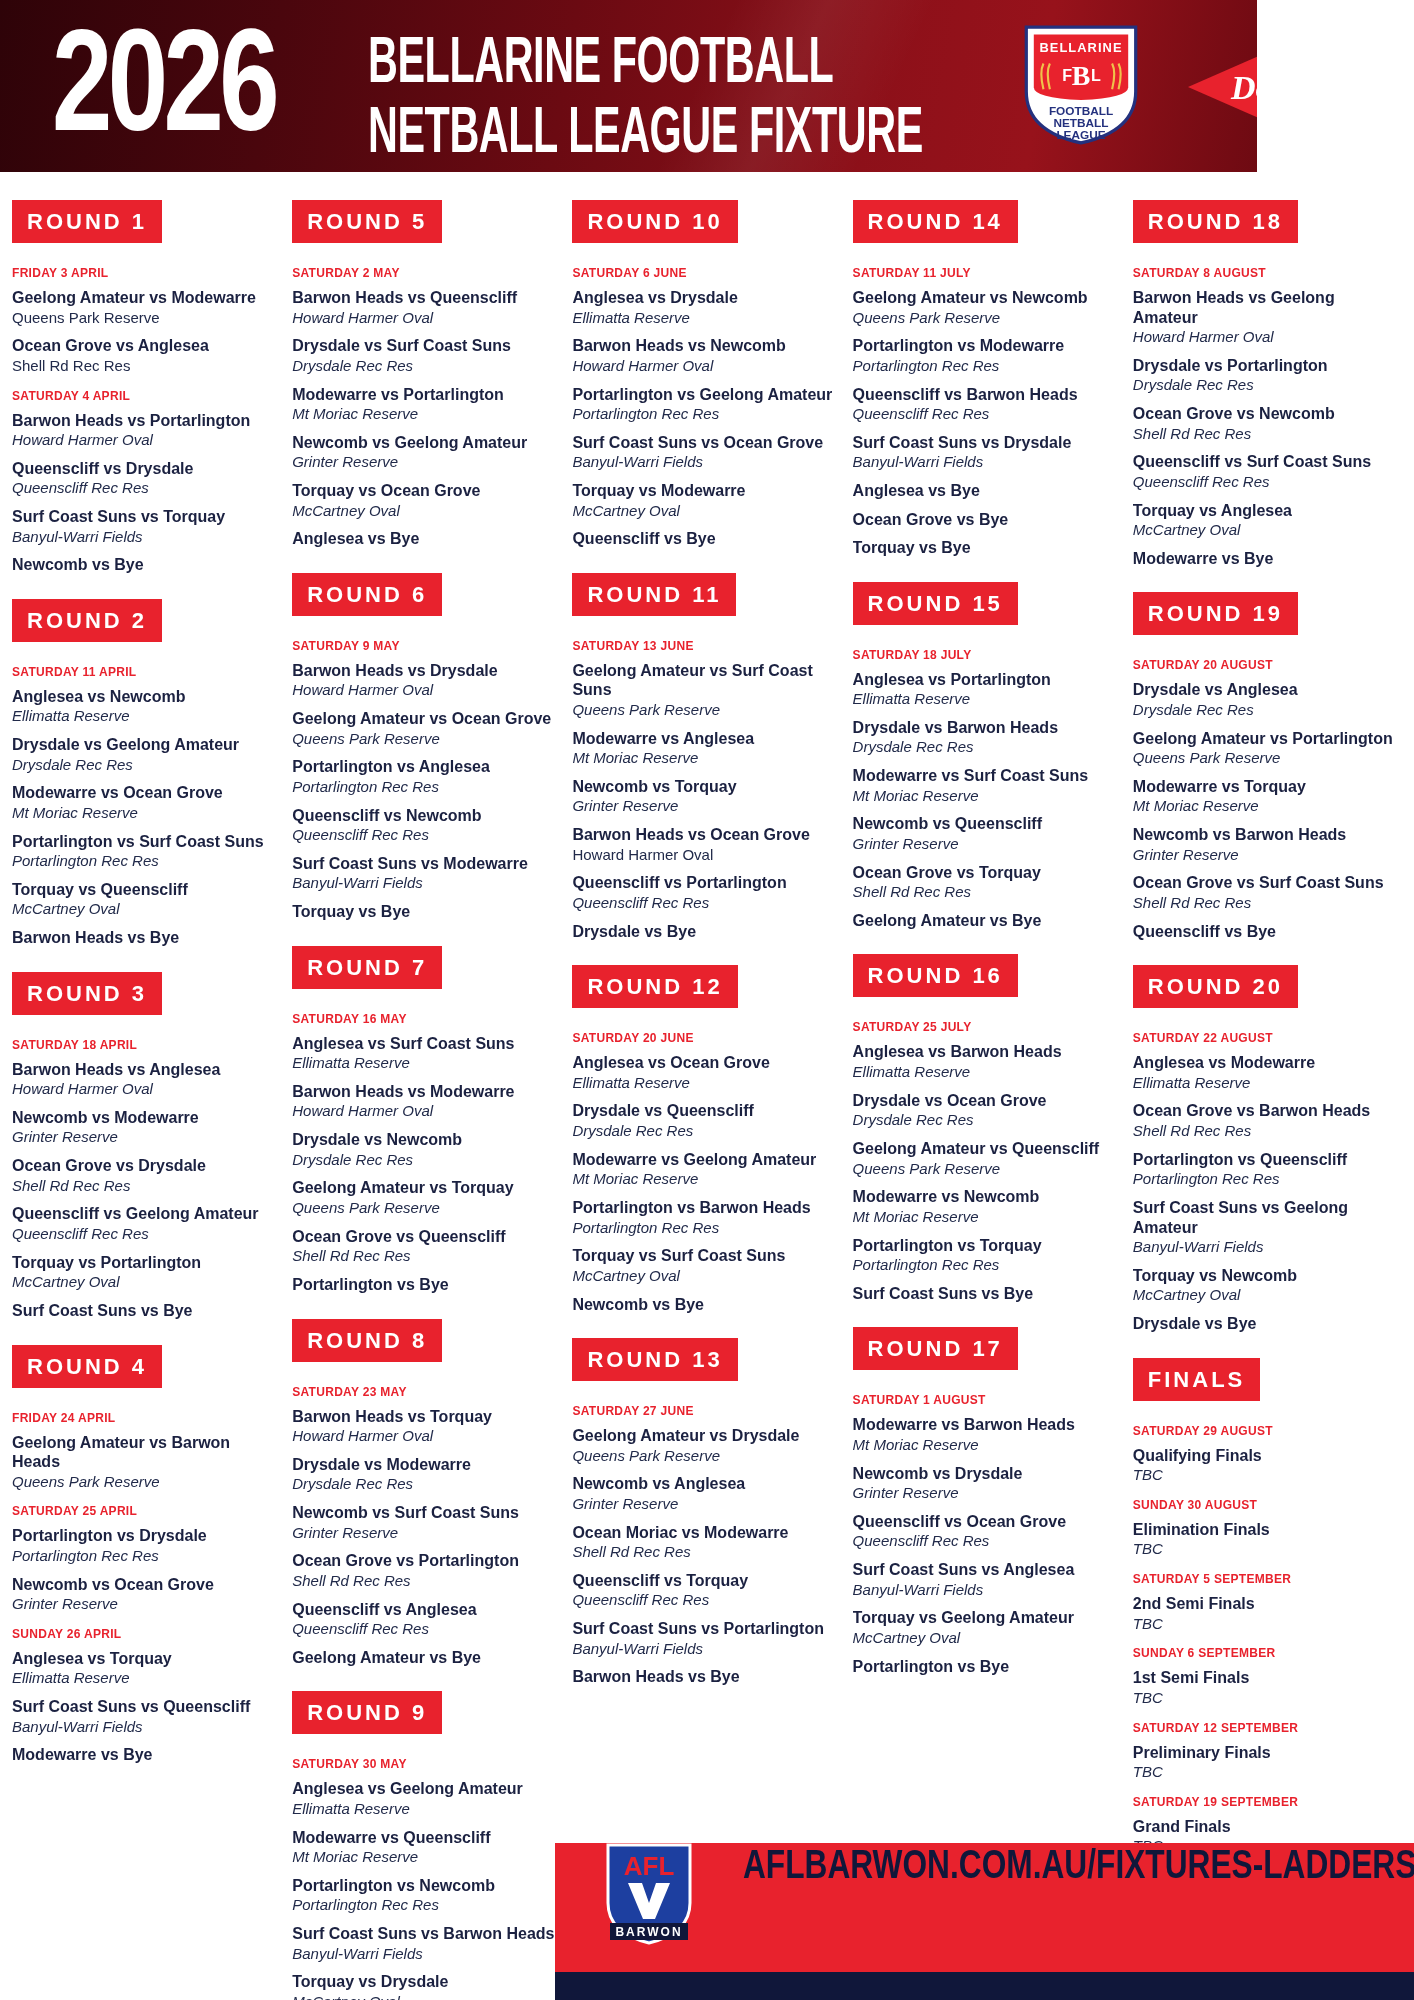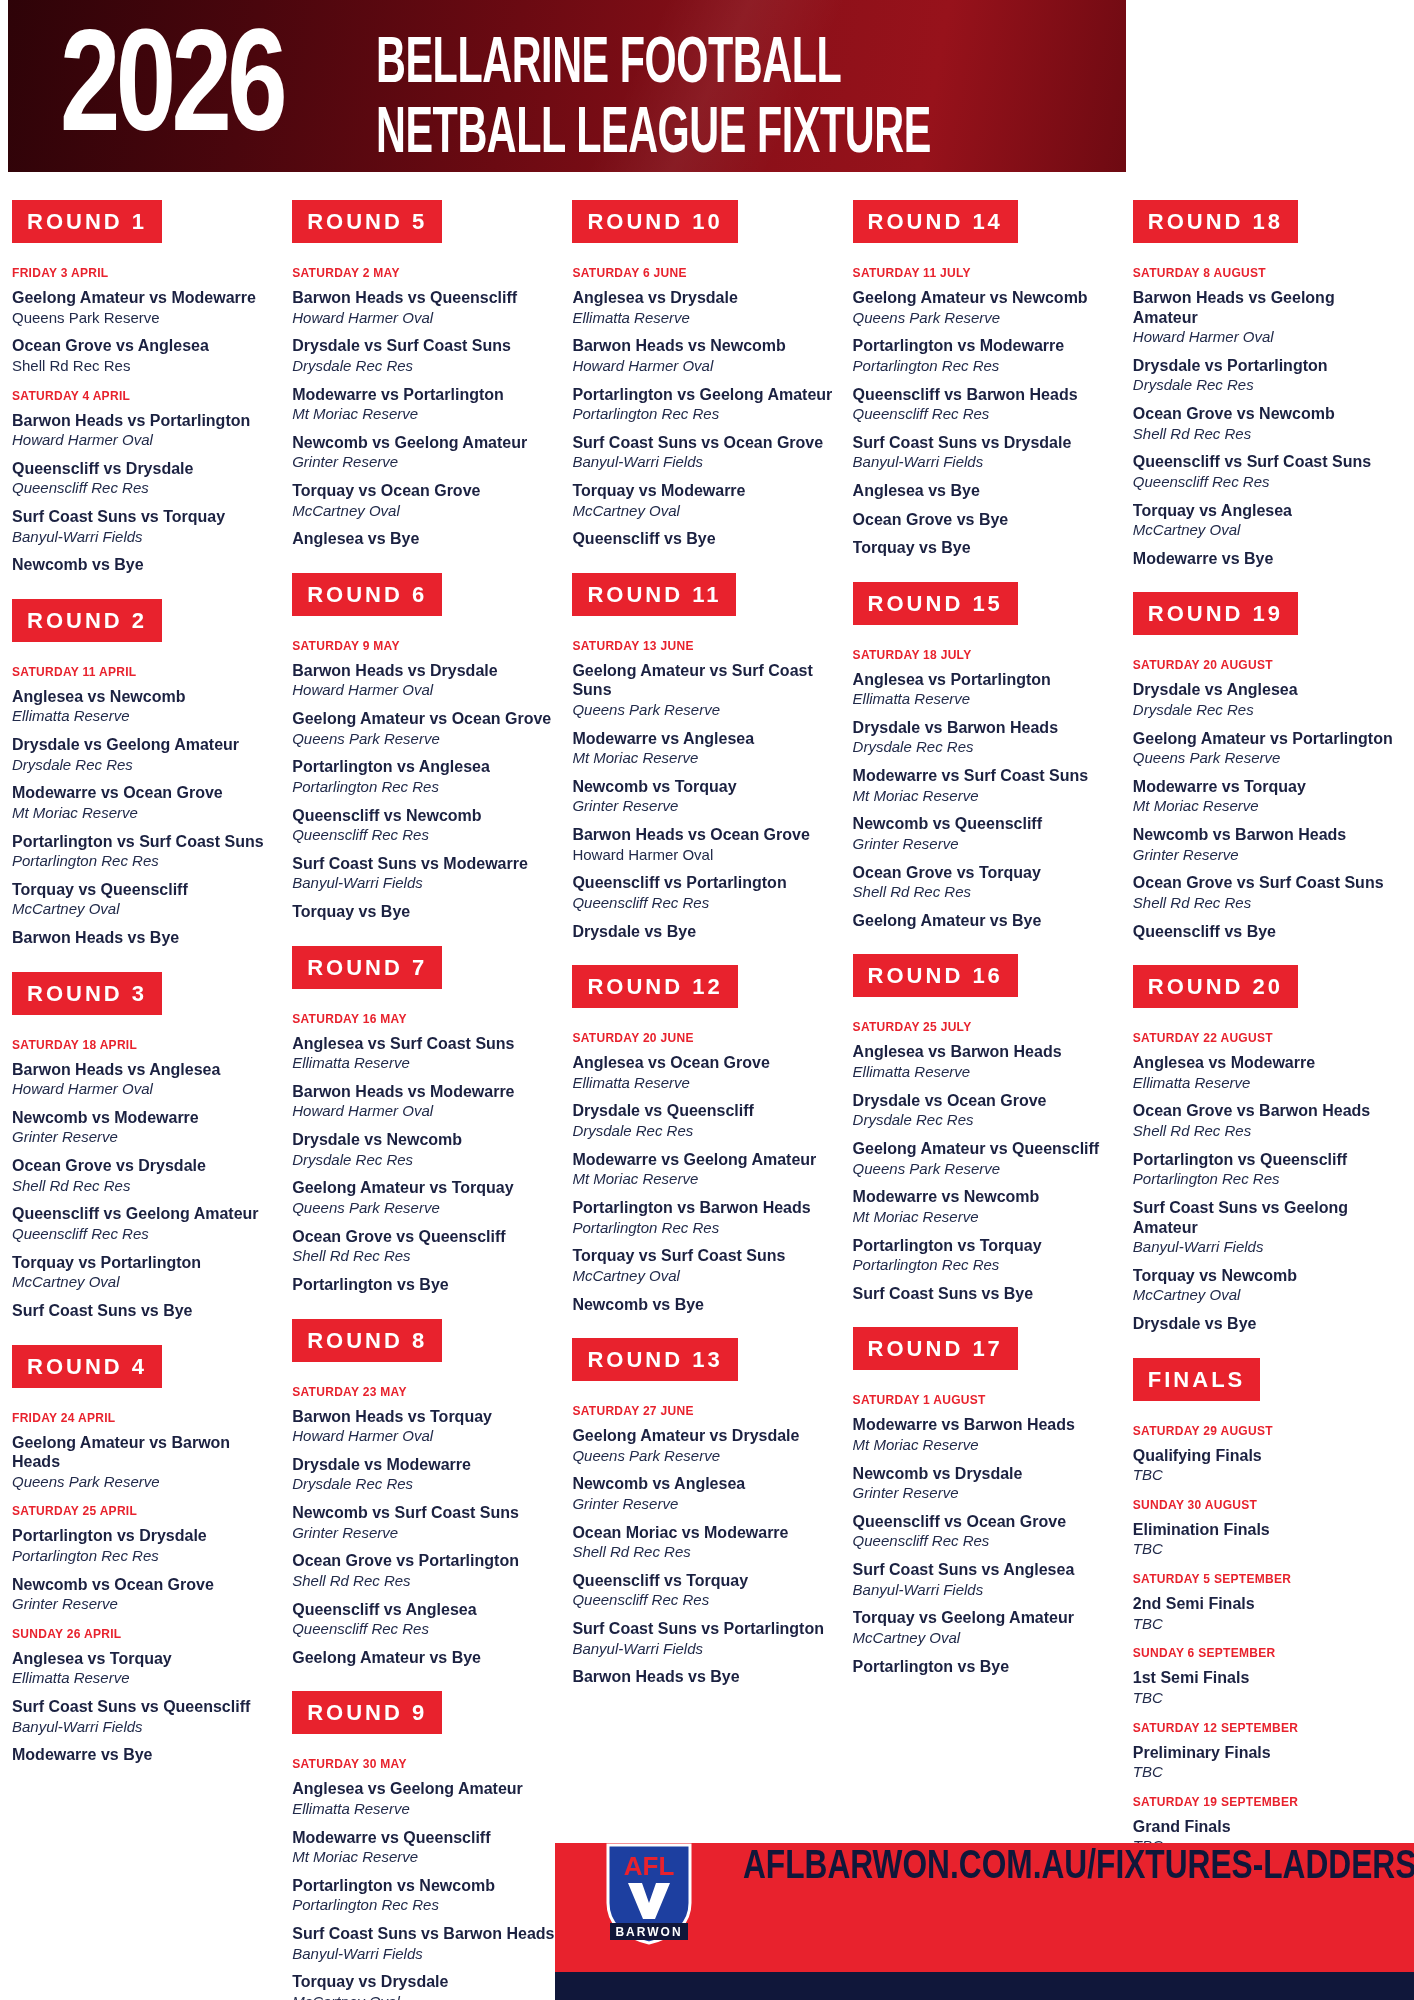--- a/index.html
+++ b/index.html
@@ -2,21 +2,21 @@
 <html><head>
 <meta charset="utf-8">
 <style>
   html,body{margin:0;padding:0;}
   .page{
     position:relative;width:1414px;height:2000px;background:#ffffff;
     font-family:"Liberation Sans",sans-serif;overflow:hidden;
   }
   
   .header{
-    position:absolute;top:0;left:8px;width:1118px;height:172px;
+    position:absolute;top:0;left:0;width:1257px;height:172px;
     background:linear-gradient(100deg,#2e0308 0%,#4a060d 22%,#6b0a12 45%,#8c1019 68%,#97121b 82%,#6e0a12 100%);
     overflow:hidden;
   }
   .header:after{
     content:"";position:absolute;inset:0;
     background:linear-gradient(115deg,rgba(255,255,255,0) 55%,rgba(255,255,255,0.06) 62%,rgba(255,255,255,0) 70%);
   }
   .year{
     position:absolute;left:52px;top:8px;color:#ffffff;
     font-size:118px;font-weight:900;letter-spacing:-5px;
@@ -69,20 +69,35 @@
 </head>
 <body>
 
 <div class="page">
 
   <header class="header">
     <div class="year">2026</div>
     <div class="title">
       <div class="title-line">BELLARINE FOOTBALL</div>
       <div class="title-line">NETBALL LEAGUE FIXTURE</div>
+    </div>
+    <div class="bfl-logo">
+      <svg viewBox="0 0 110 112" width="118" height="122">
+        <path d="M4 2 H106 V62 Q106 99 55 110 Q4 99 4 62 Z" fill="#ffffff" stroke="#24317e" stroke-width="3"></path>
+        <path d="M11 9 H99 V58 Q99 68 55 70 Q11 68 11 58 Z" fill="#e8222d"></path>
+        <text x="55" y="25" text-anchor="middle" fill="#ffffff" font-family="Liberation Sans, sans-serif" font-size="12" font-weight="bold" letter-spacing="1">BELLARINE</text>
+        <text x="42" y="52" text-anchor="middle" fill="#ffffff" font-family="Liberation Sans, sans-serif" font-size="15" font-weight="bold">F</text>
+        <text x="55" y="56" text-anchor="middle" fill="#ffffff" font-family="Liberation Serif, serif" font-size="26" font-weight="bold">B</text>
+        <text x="69" y="52" text-anchor="middle" fill="#ffffff" font-family="Liberation Sans, sans-serif" font-size="15" font-weight="bold">L</text>
+        <path d="M20 36 q-4 8 0 24 M26 36 q-4 8 0 24" stroke="#f0c24a" stroke-width="2" fill="none"></path>
+        <path d="M90 36 q4 8 0 24 M84 36 q4 8 0 24" stroke="#f0c24a" stroke-width="2" fill="none"></path>
+        <text x="55" y="84" text-anchor="middle" fill="#24317e" font-family="Liberation Sans, sans-serif" font-size="11" font-weight="bold">FOOTBALL</text>
+        <text x="55" y="95" text-anchor="middle" fill="#24317e" font-family="Liberation Sans, sans-serif" font-size="11" font-weight="bold">NETBALL</text>
+        <text x="55" y="106" text-anchor="middle" fill="#24317e" font-family="Liberation Sans, sans-serif" font-size="11" font-weight="bold">LEAGUE</text>
+      </svg>
     </div>
     <div class="dow-logo">
       <svg viewBox="0 0 150 66" width="150" height="66">
         <polygon points="75,0 150,33 75,66 0,33" fill="#e8222d"></polygon>
         <text x="75" y="45" text-anchor="middle" fill="#ffffff" font-family="Liberation Serif, serif" font-size="34" font-weight="bold" font-style="italic">Dow</text>
       </svg>
     </div>
   </header>
 
   <main class="columns" id="columns">

